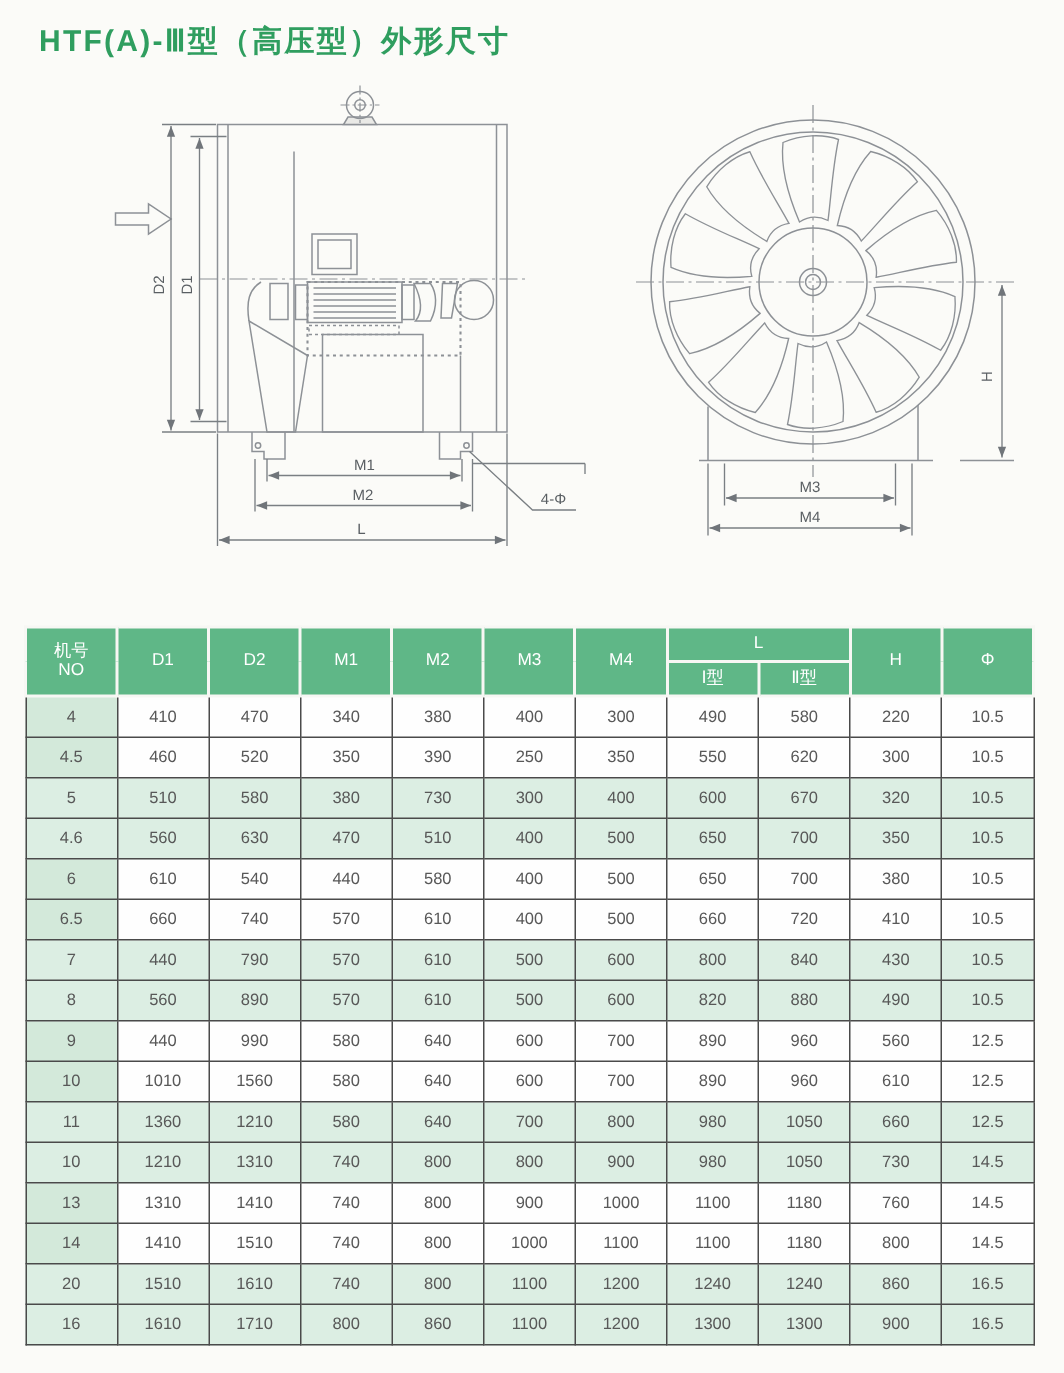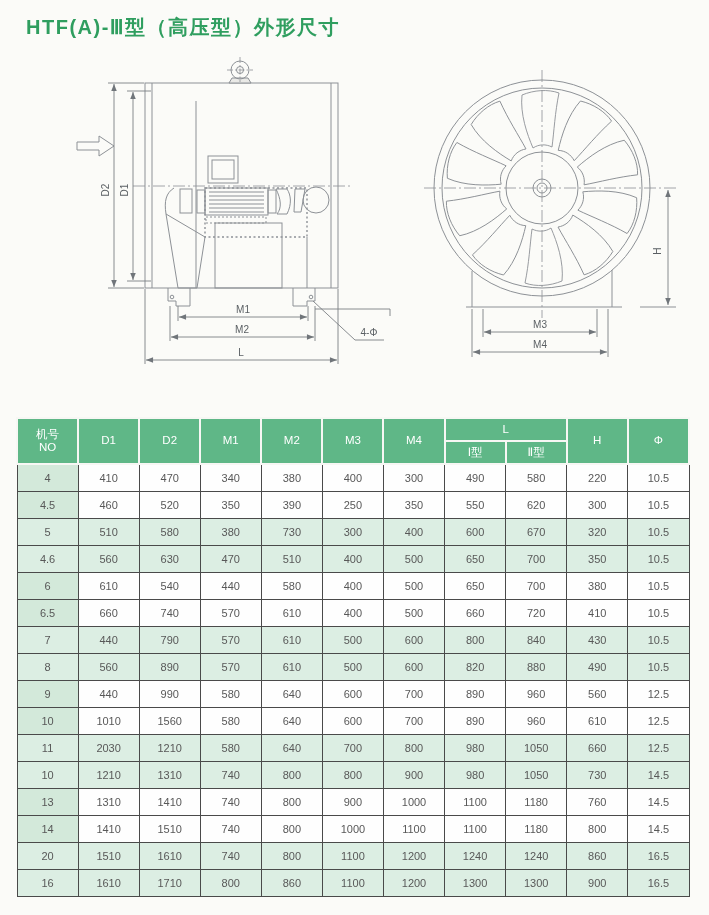--- a/index.html
+++ b/index.html
@@ -356,21 +356,21 @@
           <td>640</td>
           <td>600</td>
           <td>700</td>
           <td>890</td>
           <td>960</td>
           <td>610</td>
           <td>12.5</td>
         </tr>
         <tr class="shaded">
           <td class="no-col">11</td>
-          <td>2030</td>
+          <td>1360</td>
           <td>1210</td>
           <td>580</td>
           <td>640</td>
           <td>700</td>
           <td>800</td>
           <td>980</td>
           <td>1050</td>
           <td>660</td>
           <td>12.5</td>
         </tr>

